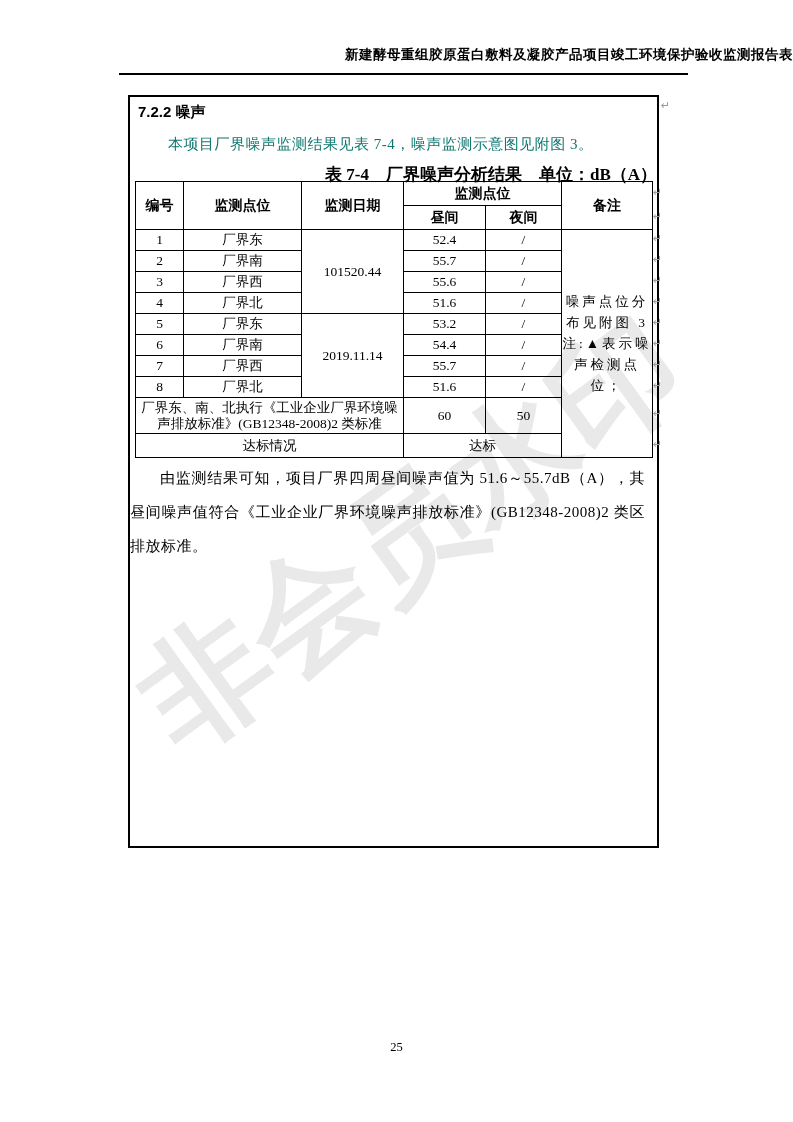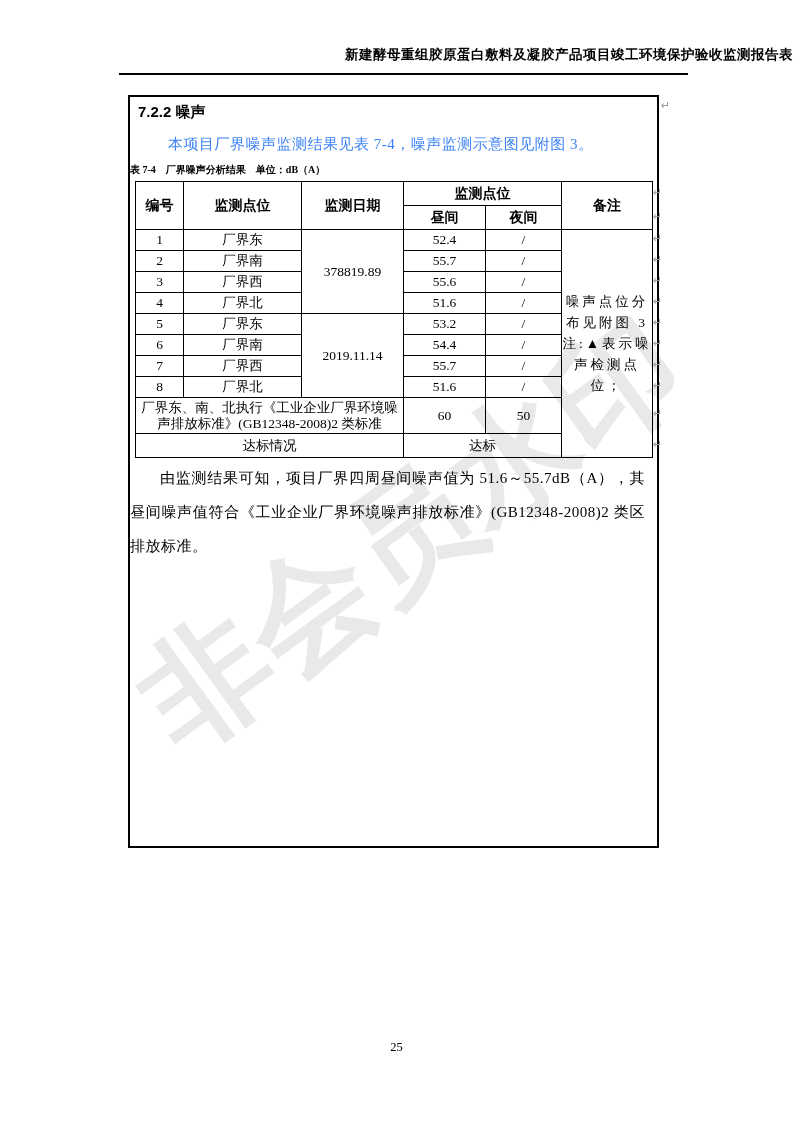--- a/index.html
+++ b/index.html
@@ -13,24 +13,24 @@
 
   .watermark { position:absolute; left:412px; top:535px; transform:translate(-50%,-50%) rotate(-36deg);
     font-size:126px; font-weight:bold; color:#e9e9e9; white-space:nowrap; z-index:1;
     font-family:"Liberation Sans","DejaVu Sans",sans-serif; letter-spacing:0px; }
 
   .content-box { position:absolute; left:128px; top:95px; width:531px; height:753px;
     border:2px solid #000; z-index:2; }
 
   .section-heading { position:absolute; left:8px; top:6px; font-size:15px; font-weight:bold;
     color:#000; font-family:"Liberation Sans","DejaVu Sans",sans-serif; }
-  .intro { position:absolute; left:8px; top:38px; width:515px; font-size:15px; color:#3b82f6;
+  .intro { position:absolute; left:8px; top:38px; width:515px; font-size:15px; color:#0f766e;
     text-indent:2em; letter-spacing:0.5px; }
-  .caption { position:absolute; left:0; top:66px; width:100%; text-align:left;
-    font-size:10px; font-weight:bold; color:#000; }
+  .caption { position:absolute; left:0; top:66px; width:100%; text-align:right;
+    font-size:17px; font-weight:bold; color:#000; }
 
   table.noise { position:absolute; left:5px; top:84px; width:517px;
     border-collapse:collapse; table-layout:fixed; z-index:2; background:transparent; }
   table.noise th, table.noise td { border:1px solid #000; text-align:center;
     vertical-align:middle; font-size:13.5px; color:#000; padding:0; overflow:hidden; }
   table.noise th { font-weight:bold; font-size:14px; }
   tr.h-row { height:24px; }
   tr.d-row { height:21px; }
   tr.std-row { height:36px; }
   tr.status-row { height:24px; }
@@ -82,21 +82,21 @@
         <th colspan="2">监测点位</th>
         <th rowspan="2">备注</th>
       </tr>
       <tr class="h-row">
         <th>昼间</th>
         <th>夜间</th>
       </tr>
       <tr class="d-row">
         <td>1</td>
         <td>厂界东</td>
-        <td rowspan="4">378819.89</td>
+        <td rowspan="4">101520.44</td>
         <td>52.4</td>
         <td>/</td>
         <td rowspan="10" class="remark-cell">
           <div>噪声点位分布见附图 3</div>
           <div>注:▲表示噪声检测点位；</div>
         </td>
       </tr>
       <tr class="d-row">
         <td>2</td>
         <td>厂界南</td>

